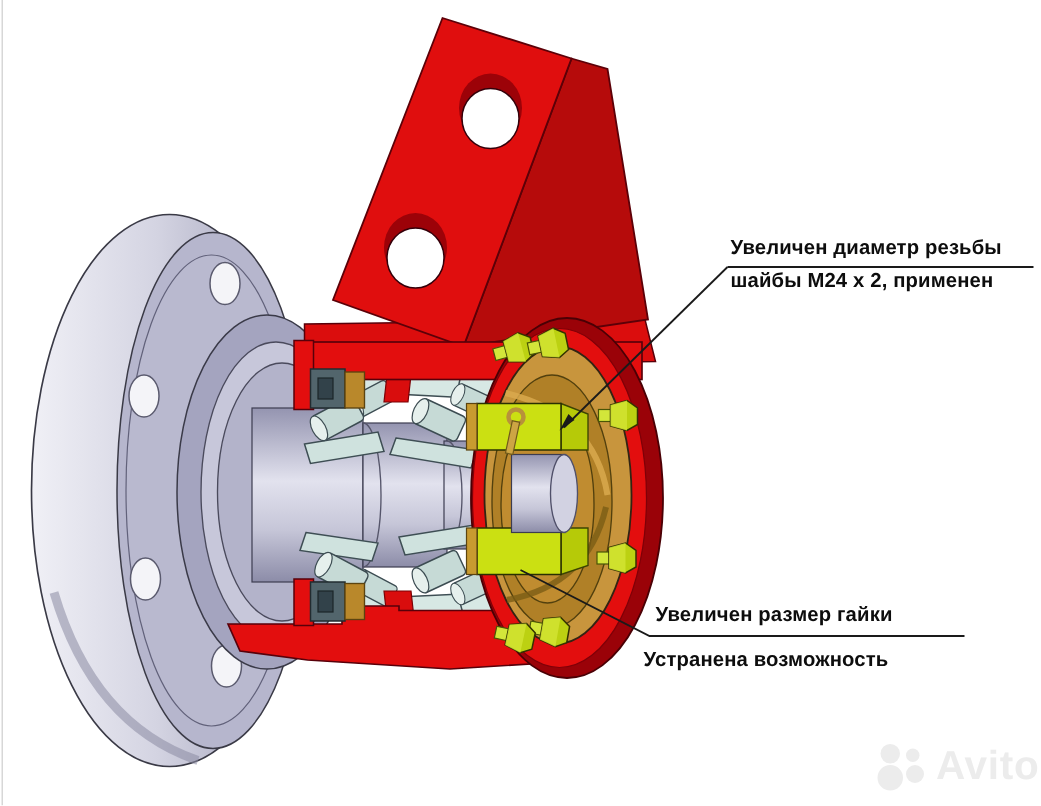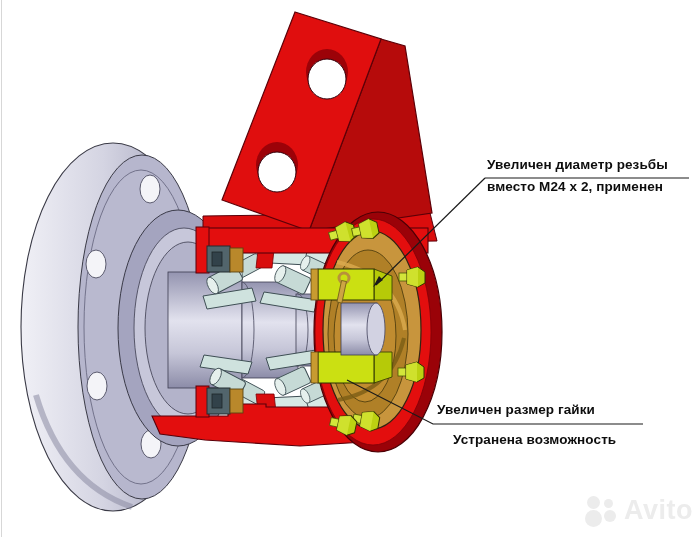--- a/index.html
+++ b/index.html
@@ -195,28 +195,28 @@
     <g stroke="#1a1a1a" stroke-width="1.2" fill="none">
       <line x1="485" y1="178" x2="689" y2="178"></line>
       <line x1="485" y1="178" x2="376" y2="285"></line>
       <polygon points="373,287 383,280 379,276" fill="#1a1a1a" stroke="none"></polygon>
       <polyline points="347,380 433,424 643,424"></polyline>
     </g>
   </svg>
 
   <div class="ann" style="left:487px;top:156px;">
     <div>Увеличен диаметр резьбы</div>
-    <div style="margin-top:4px;">вместо М24 х 2, применен</div>
+    <div style="margin-top:4px;">шайбы М24 х 2, применен</div>
   </div>
 
   <div class="ann" style="left:437px;top:401px;text-align:center;">
     <div>Увеличен размер гайки</div>
   </div>
 
-  <div class="ann" style="left:453px;top:431px;">
+  <div class="ann" style="left:429px;top:431px;">
     <div>Устранена возможность</div>
   </div>
 
   <div class="watermark">
     <div class="wm-logo">
       <span class="wm-c1"></span>
         <span class="wm-c2"></span>
         <span class="wm-c3"></span>
         <span class="wm-c4"></span>
     </div>

